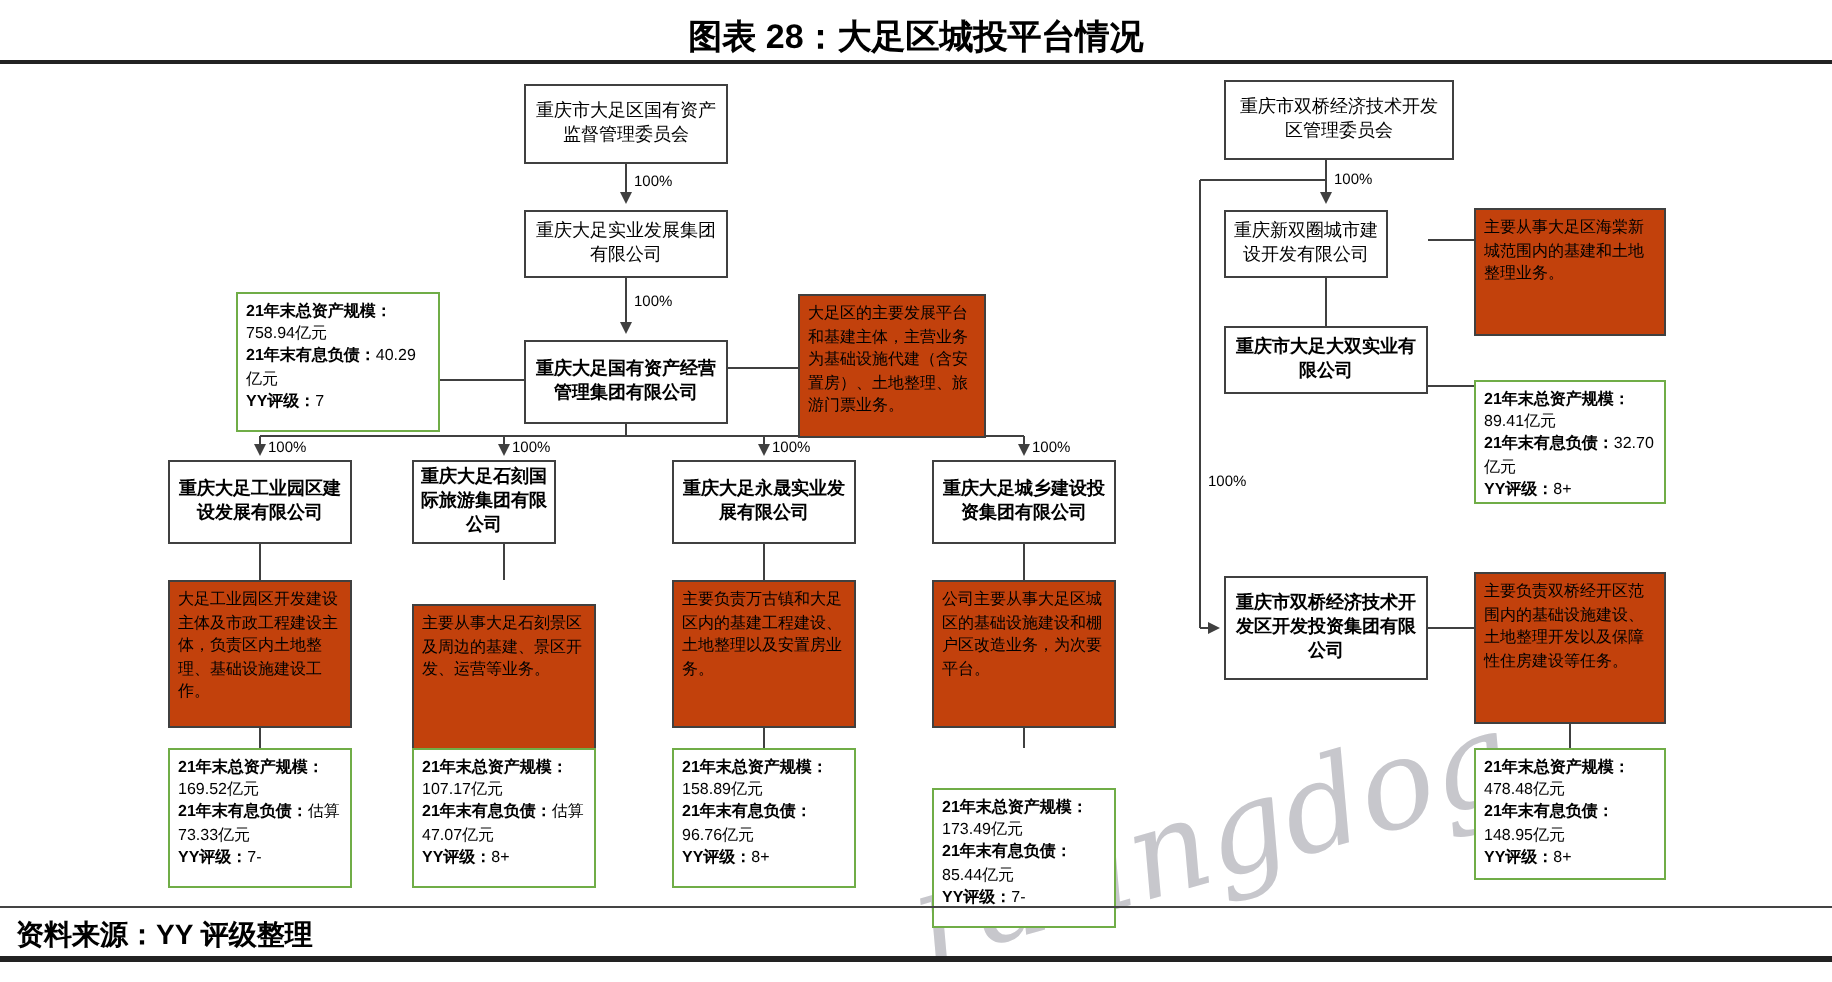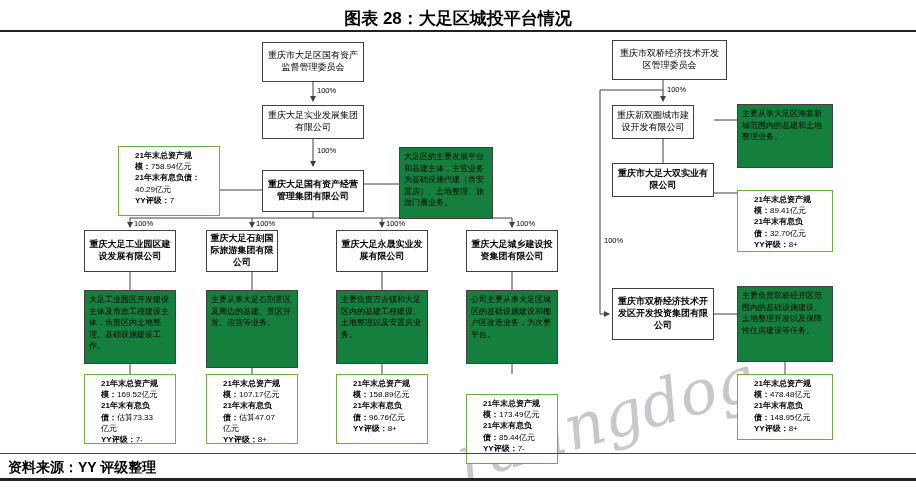--- a/index.html
+++ b/index.html
@@ -7,22 +7,22 @@
   body{font-family:"Liberation Sans","DejaVu Sans",sans-serif;color:#000}
   .stage{position:relative;width:916px;height:491px;background:#fff;overflow:hidden}
   .title{position:absolute;top:7px;left:0;width:100%;text-align:center;font-size:17px;font-weight:bold;z-index:3}
   .rule-top{position:absolute;top:30px;left:0;width:916px;height:2px;background:#222;z-index:2}
   .rule-mid{position:absolute;top:453px;left:0;width:916px;height:1px;background:#444;z-index:2}
   .rule-bot{position:absolute;top:478px;left:0;width:916px;height:3px;background:#222;z-index:2}
   .src{position:absolute;left:8px;top:459px;font-size:14px;font-weight:bold;z-index:3}
   .wires{position:absolute;top:0;left:0;z-index:1}
   .box{position:absolute;z-index:2;background:#fff;border:1px solid #404040;font-size:9px;line-height:1.3;text-align:center;display:flex;align-items:center;justify-content:center;padding:16px 3px}
   .box.bold{font-weight:bold}
-  .note{position:absolute;z-index:2;background:#15803d;border:1px solid #404040;font-size:8px;line-height:1.45;text-align:left;padding:3px 4px}
-  .gbox{position:absolute;z-index:2;background:#fff;border:1.5px solid #70ad47;font-size:8px;line-height:1.4;text-align:left;padding:3px 16px}
+  .note{position:absolute;z-index:2;background:#c2410c;border:1px solid #404040;font-size:8px;line-height:1.45;text-align:left;padding:3px 4px}
+  .gbox{position:absolute;z-index:2;background:#fff;border:1.5px solid #70ad47;font-size:8px;line-height:1.4;text-align:left;padding:3px 4px}
   .gbox .b{font-weight:bold}
   .pct{position:absolute;z-index:3;font-size:7.5px}
   .wm{position:absolute;left:452px;top:382px;z-index:0;font-size:62px;color:#c7c7cc;font-family:"DejaVu Serif",serif;font-style:italic;transform:rotate(-16deg);white-space:nowrap}
 </style>
 </head>
 <body>
 
 <div class="stage">
 
   <div class="wm">ratingdog</div>
@@ -107,21 +107,21 @@
   <div class="box bold" style="left:336px;top:230px;width:92px;height:42px">
     <span>重庆大足永晟实业发展有限公司</span>
   </div>
   <div class="box bold" style="left:466px;top:230px;width:92px;height:42px">
     <span>重庆大足城乡建设投资集团有限公司</span>
   </div>
 
   <div class="note" style="left:84px;top:290px;width:92px;height:74px">
     <span>大足工业园区开发建设主体及市政工程建设主体，负责区内土地整理、基础设施建设工作。</span>
   </div>
-  <div class="note" style="left:206px;top:290px;width:92px;height:78px">
+  <div class="note" style="left:206px;top:302px;width:92px;height:78px">
     <span>主要从事大足石刻景区及周边的基建、景区开发、运营等业务。</span>
   </div>
   <div class="note" style="left:336px;top:290px;width:92px;height:74px">
     <span>主要负责万古镇和大足区内的基建工程建设、土地整理以及安置房业务。</span>
   </div>
   <div class="note" style="left:466px;top:290px;width:92px;height:74px">
     <span>公司主要从事大足区城区的基础设施建设和棚户区改造业务，为次要平台。</span>
   </div>
 
   <div class="gbox" style="left:84px;top:374px;width:92px;height:70px">

